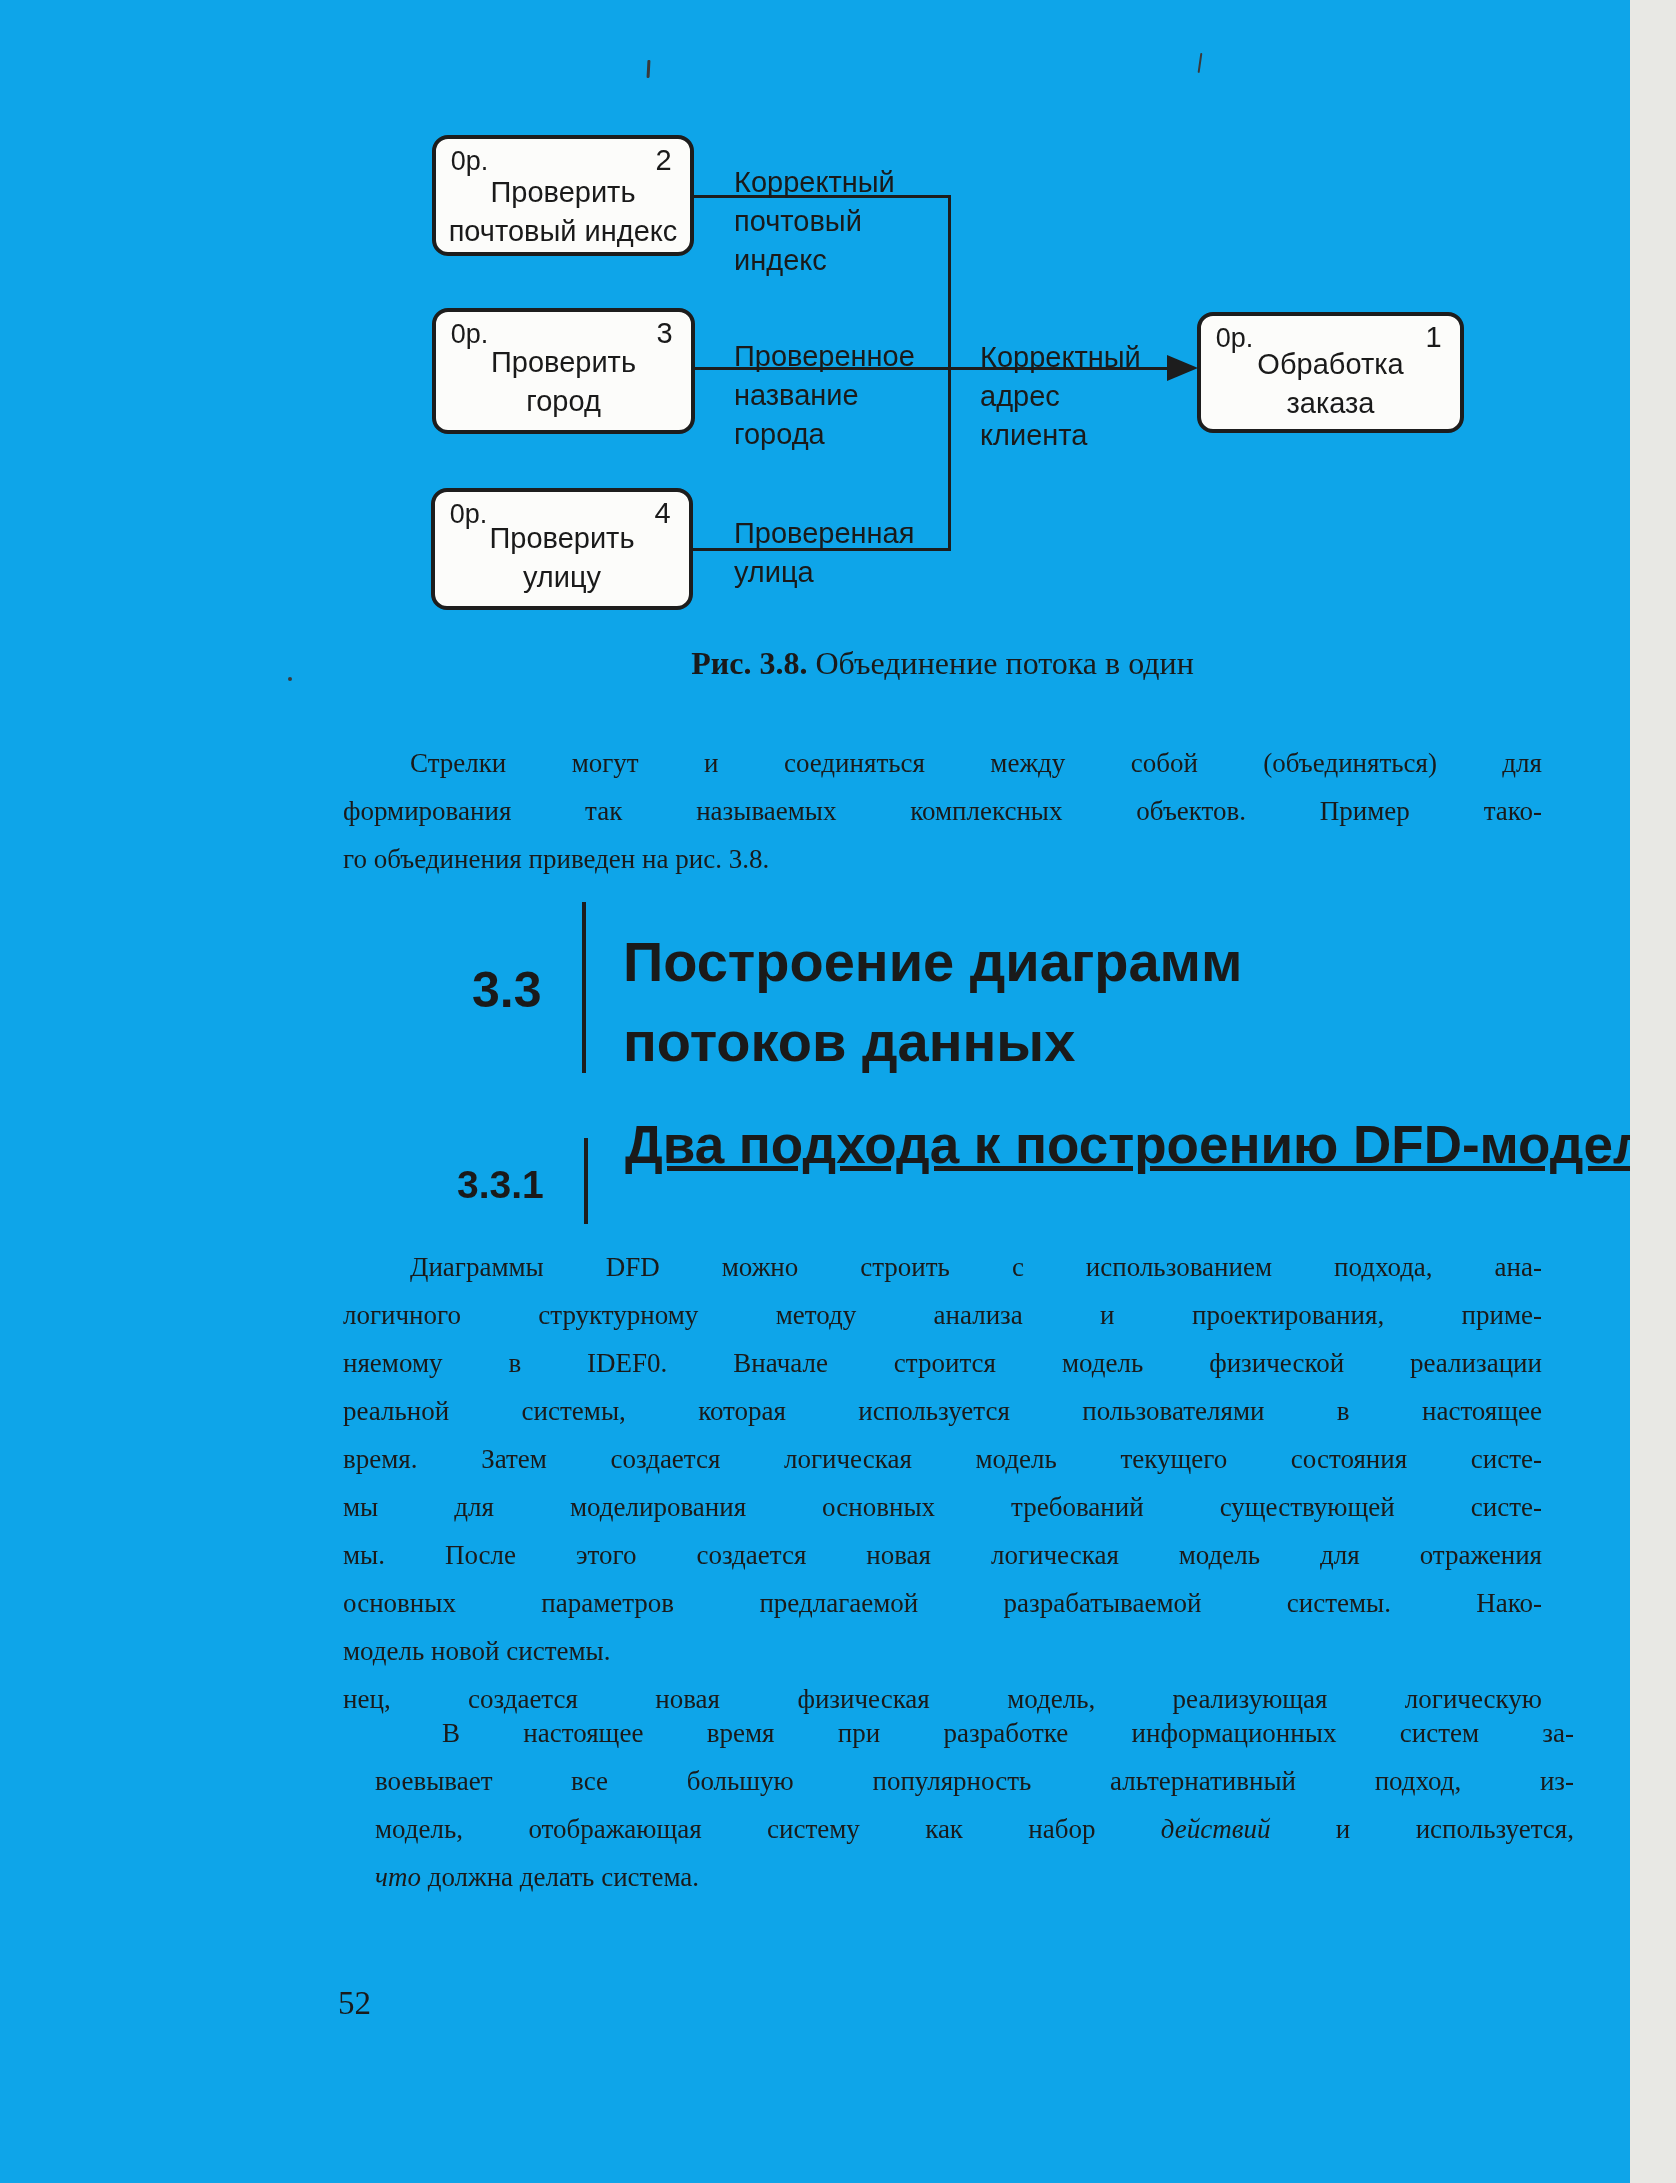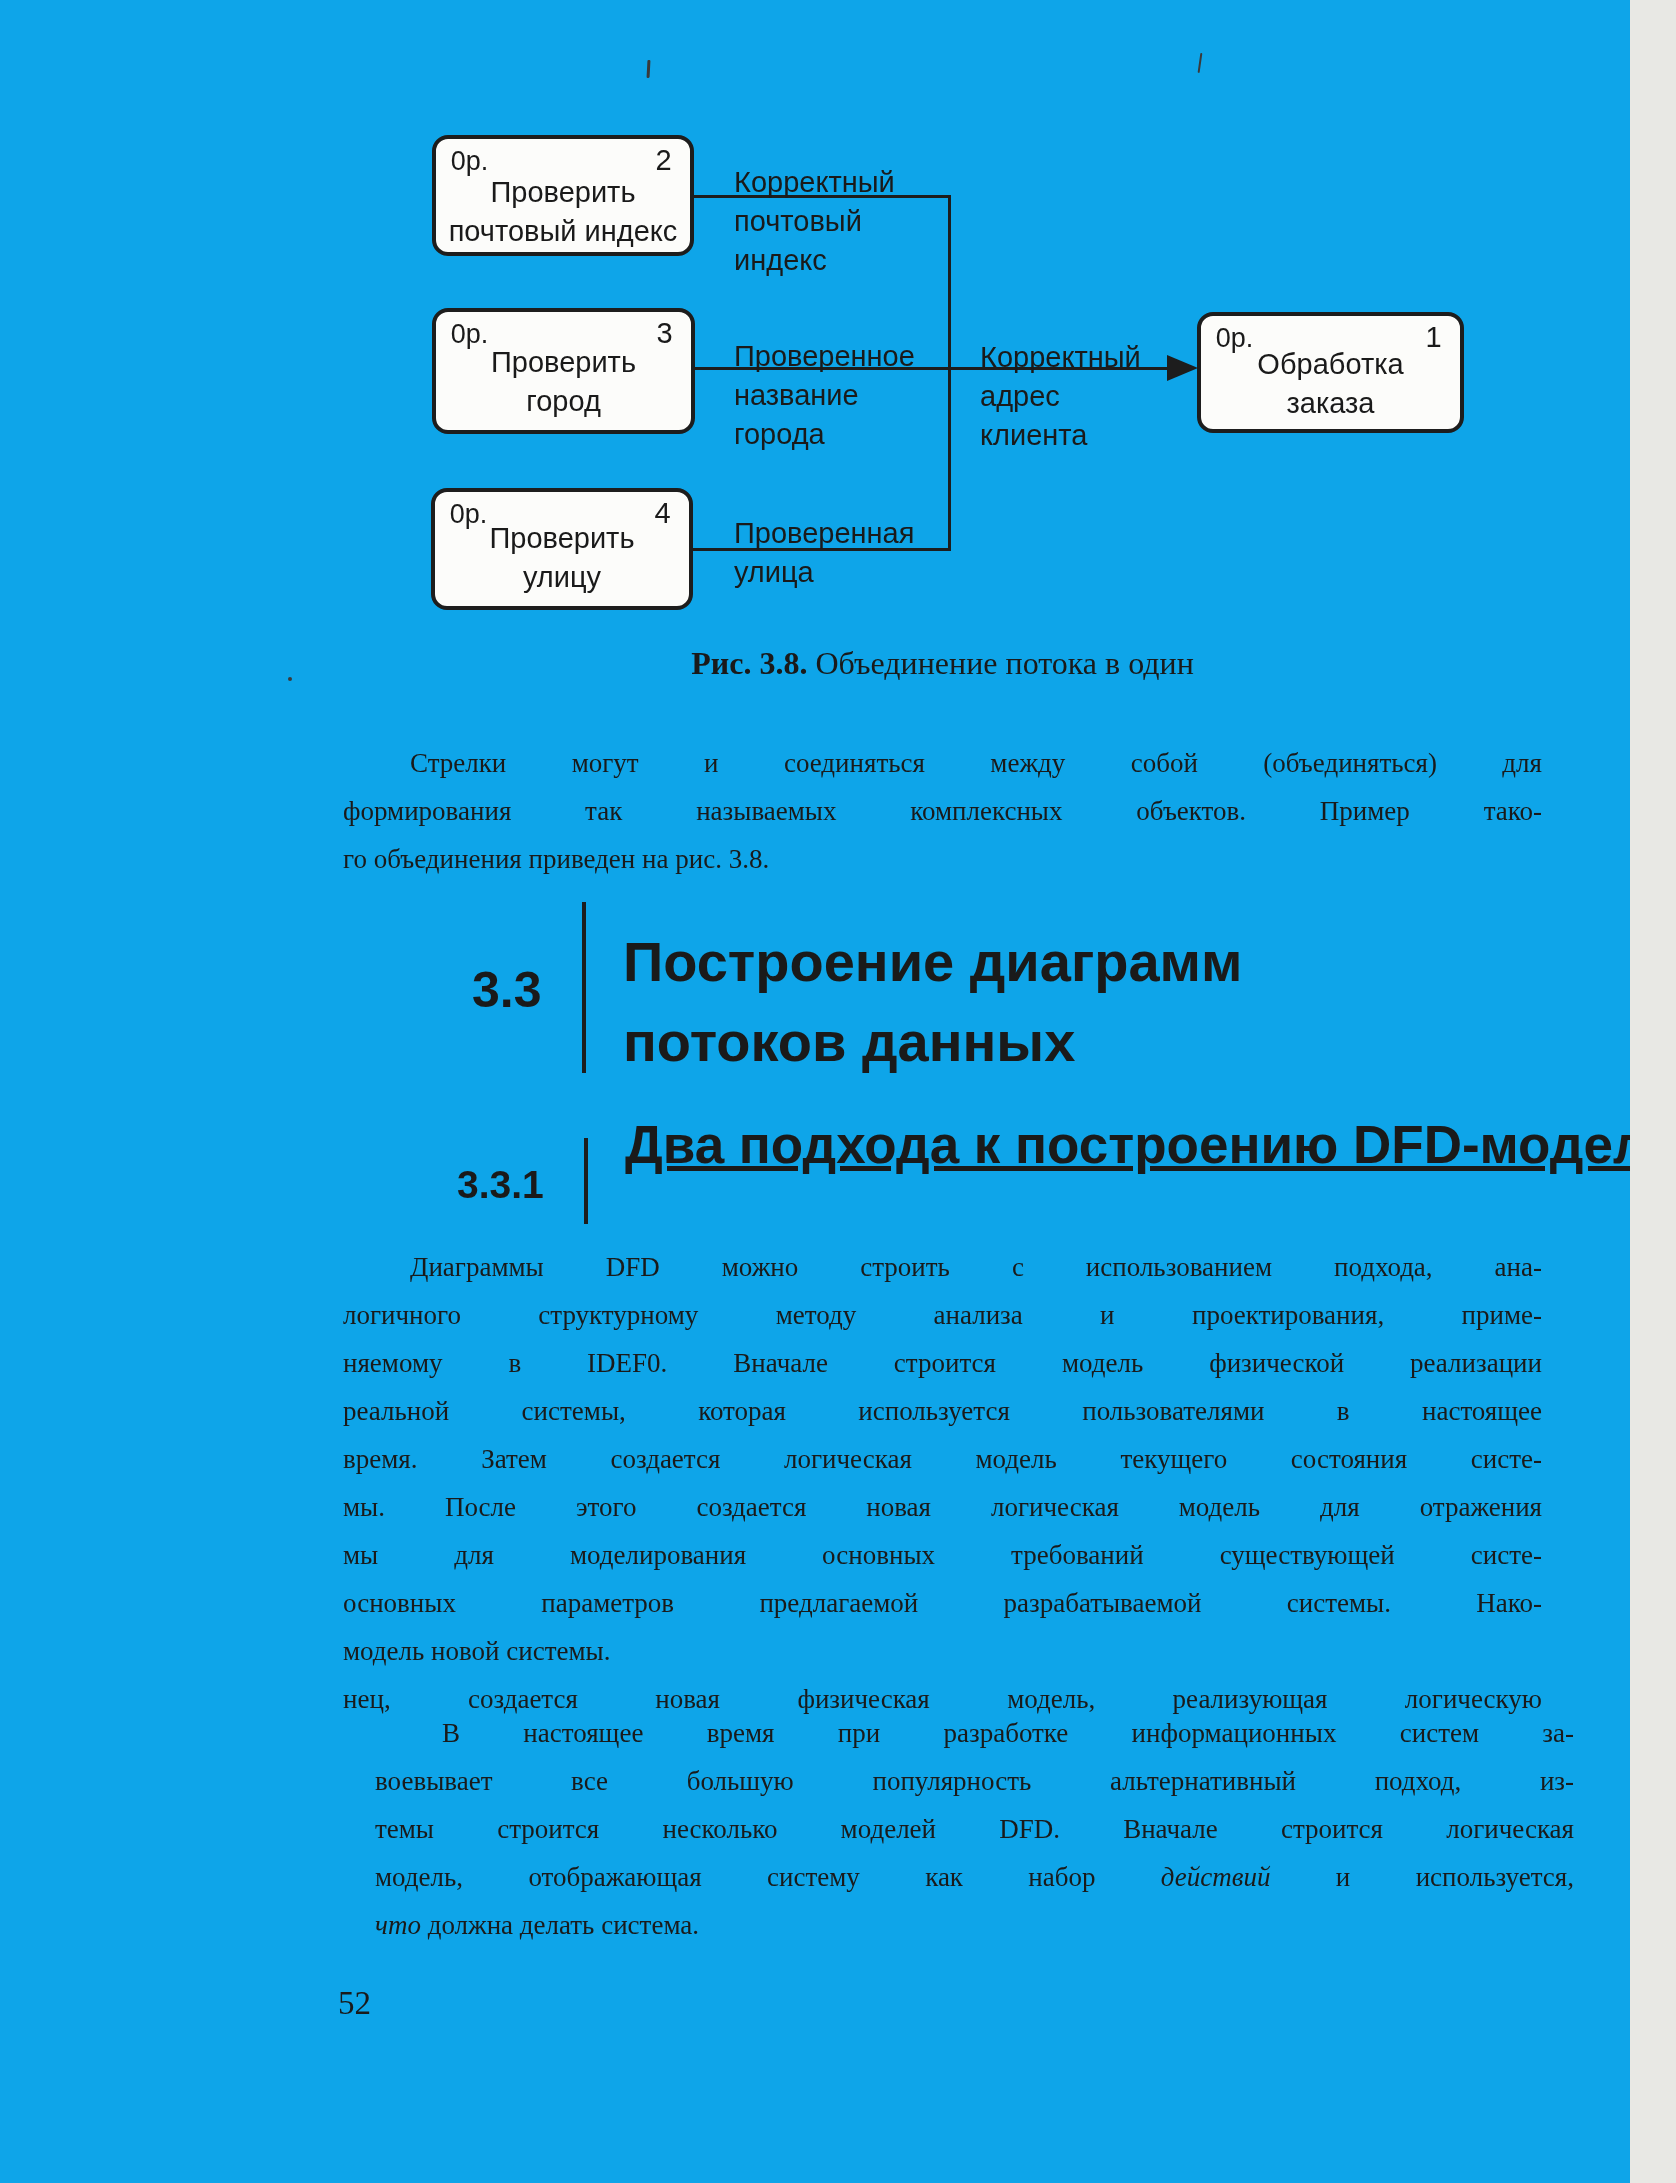--- a/index.html
+++ b/index.html
@@ -161,31 +161,30 @@
     <div class="secnum" style="left:457px;top:1162px;font-size:39px;line-height:45px;">3.3.1</div>
     <div class="sectitle" style="left:625px;top:1120px;font-size:53px;line-height:50px;text-decoration:underline;">Два подхода к построению DFD-моделей</div>
   </div>
 
   <div class="para" style="top:1243px;">
     <span class="bl jl ind">Диаграммы DFD можно строить с использованием подхода, ана-</span>
     <span class="bl jl">логичного структурному методу анализа и проектирования, приме-</span>
     <span class="bl jl">няемому в IDEF0. Вначале строится модель физической реализации</span>
     <span class="bl jl">реальной системы, которая используется пользователями в настоящее</span>
     <span class="bl jl">время. Затем создается логическая модель текущего состояния систе-</span>
+    <span class="bl jl">мы для моделирования основных требований существующей систе-</span>
     <span class="bl jl">мы. После этого создается новая логическая модель для отражения</span>
-    <span class="bl jl">мы для моделирования основных требований существующей систе-</span>
     <span class="bl jl">основных параметров предлагаемой разрабатываемой системы. Нако-</span>
     <span class="bl ll">модель новой системы.</span>
     <span class="bl jl">нец, создается новая физическая модель, реализующая логическую</span>
   </div>
 
   <div class="para" style="top:1709px;margin-left:32px;">
     <span class="bl jl ind">В настоящее время при разработке информационных систем за-</span>
     <span class="bl jl">воевывает все большую популярность альтернативный подход, из-</span>
-    <span class="bl jl">темы строится несколько моделей DFD. Вначале строится логическая</span>
     <span class="bl jl"><span>модель, отображающая систему как набор </span><span class="it">действий</span><span> и используется,</span></span>
     <span class="bl ll"><span class="it">что</span><span> должна делать система.</span></span>
   </div>
 
   <div class="pagenum">52</div>
 
   <div class="speck" style="left:647px;top:60px;width:3.1px;height:18.4px;transform:rotate(3deg);"></div>
   <div class="speck" style="left:1199px;top:53px;width:2.4px;height:19.6px;transform:rotate(8deg);"></div>
   <div class="speck" style="left:288px;top:677px;width:4.3px;height:4.3px;border-radius:50%;"></div>
 

